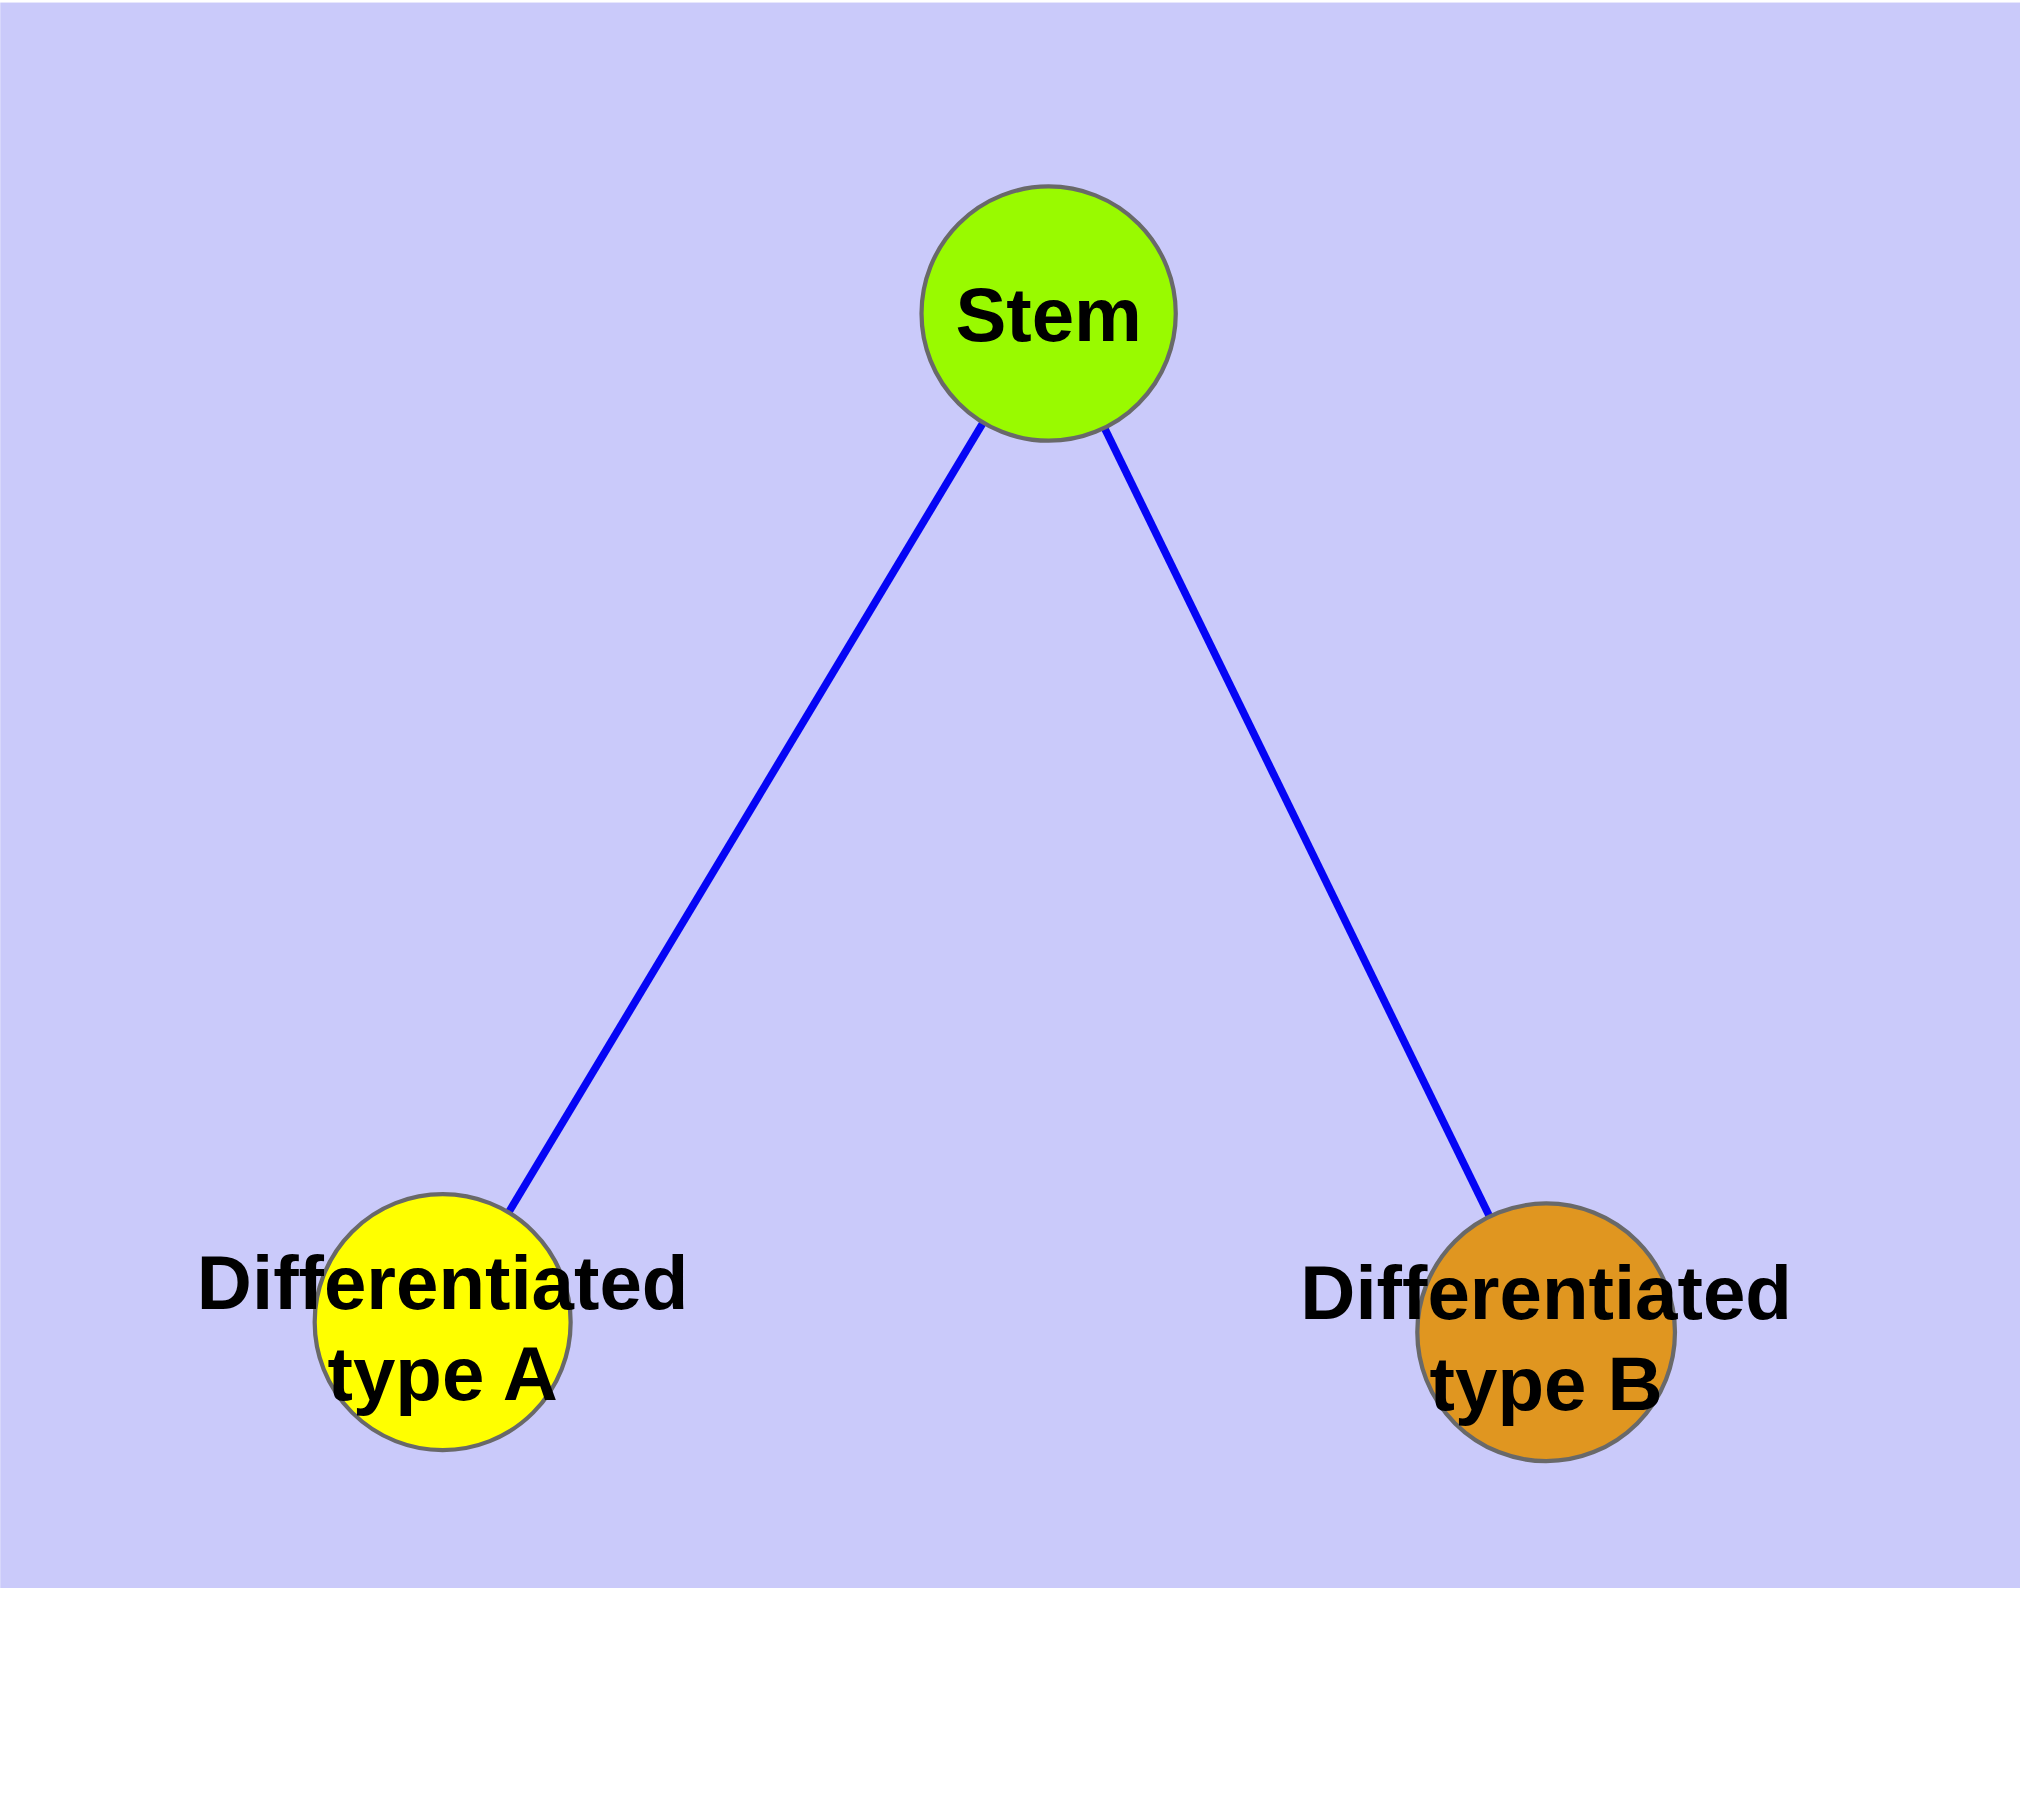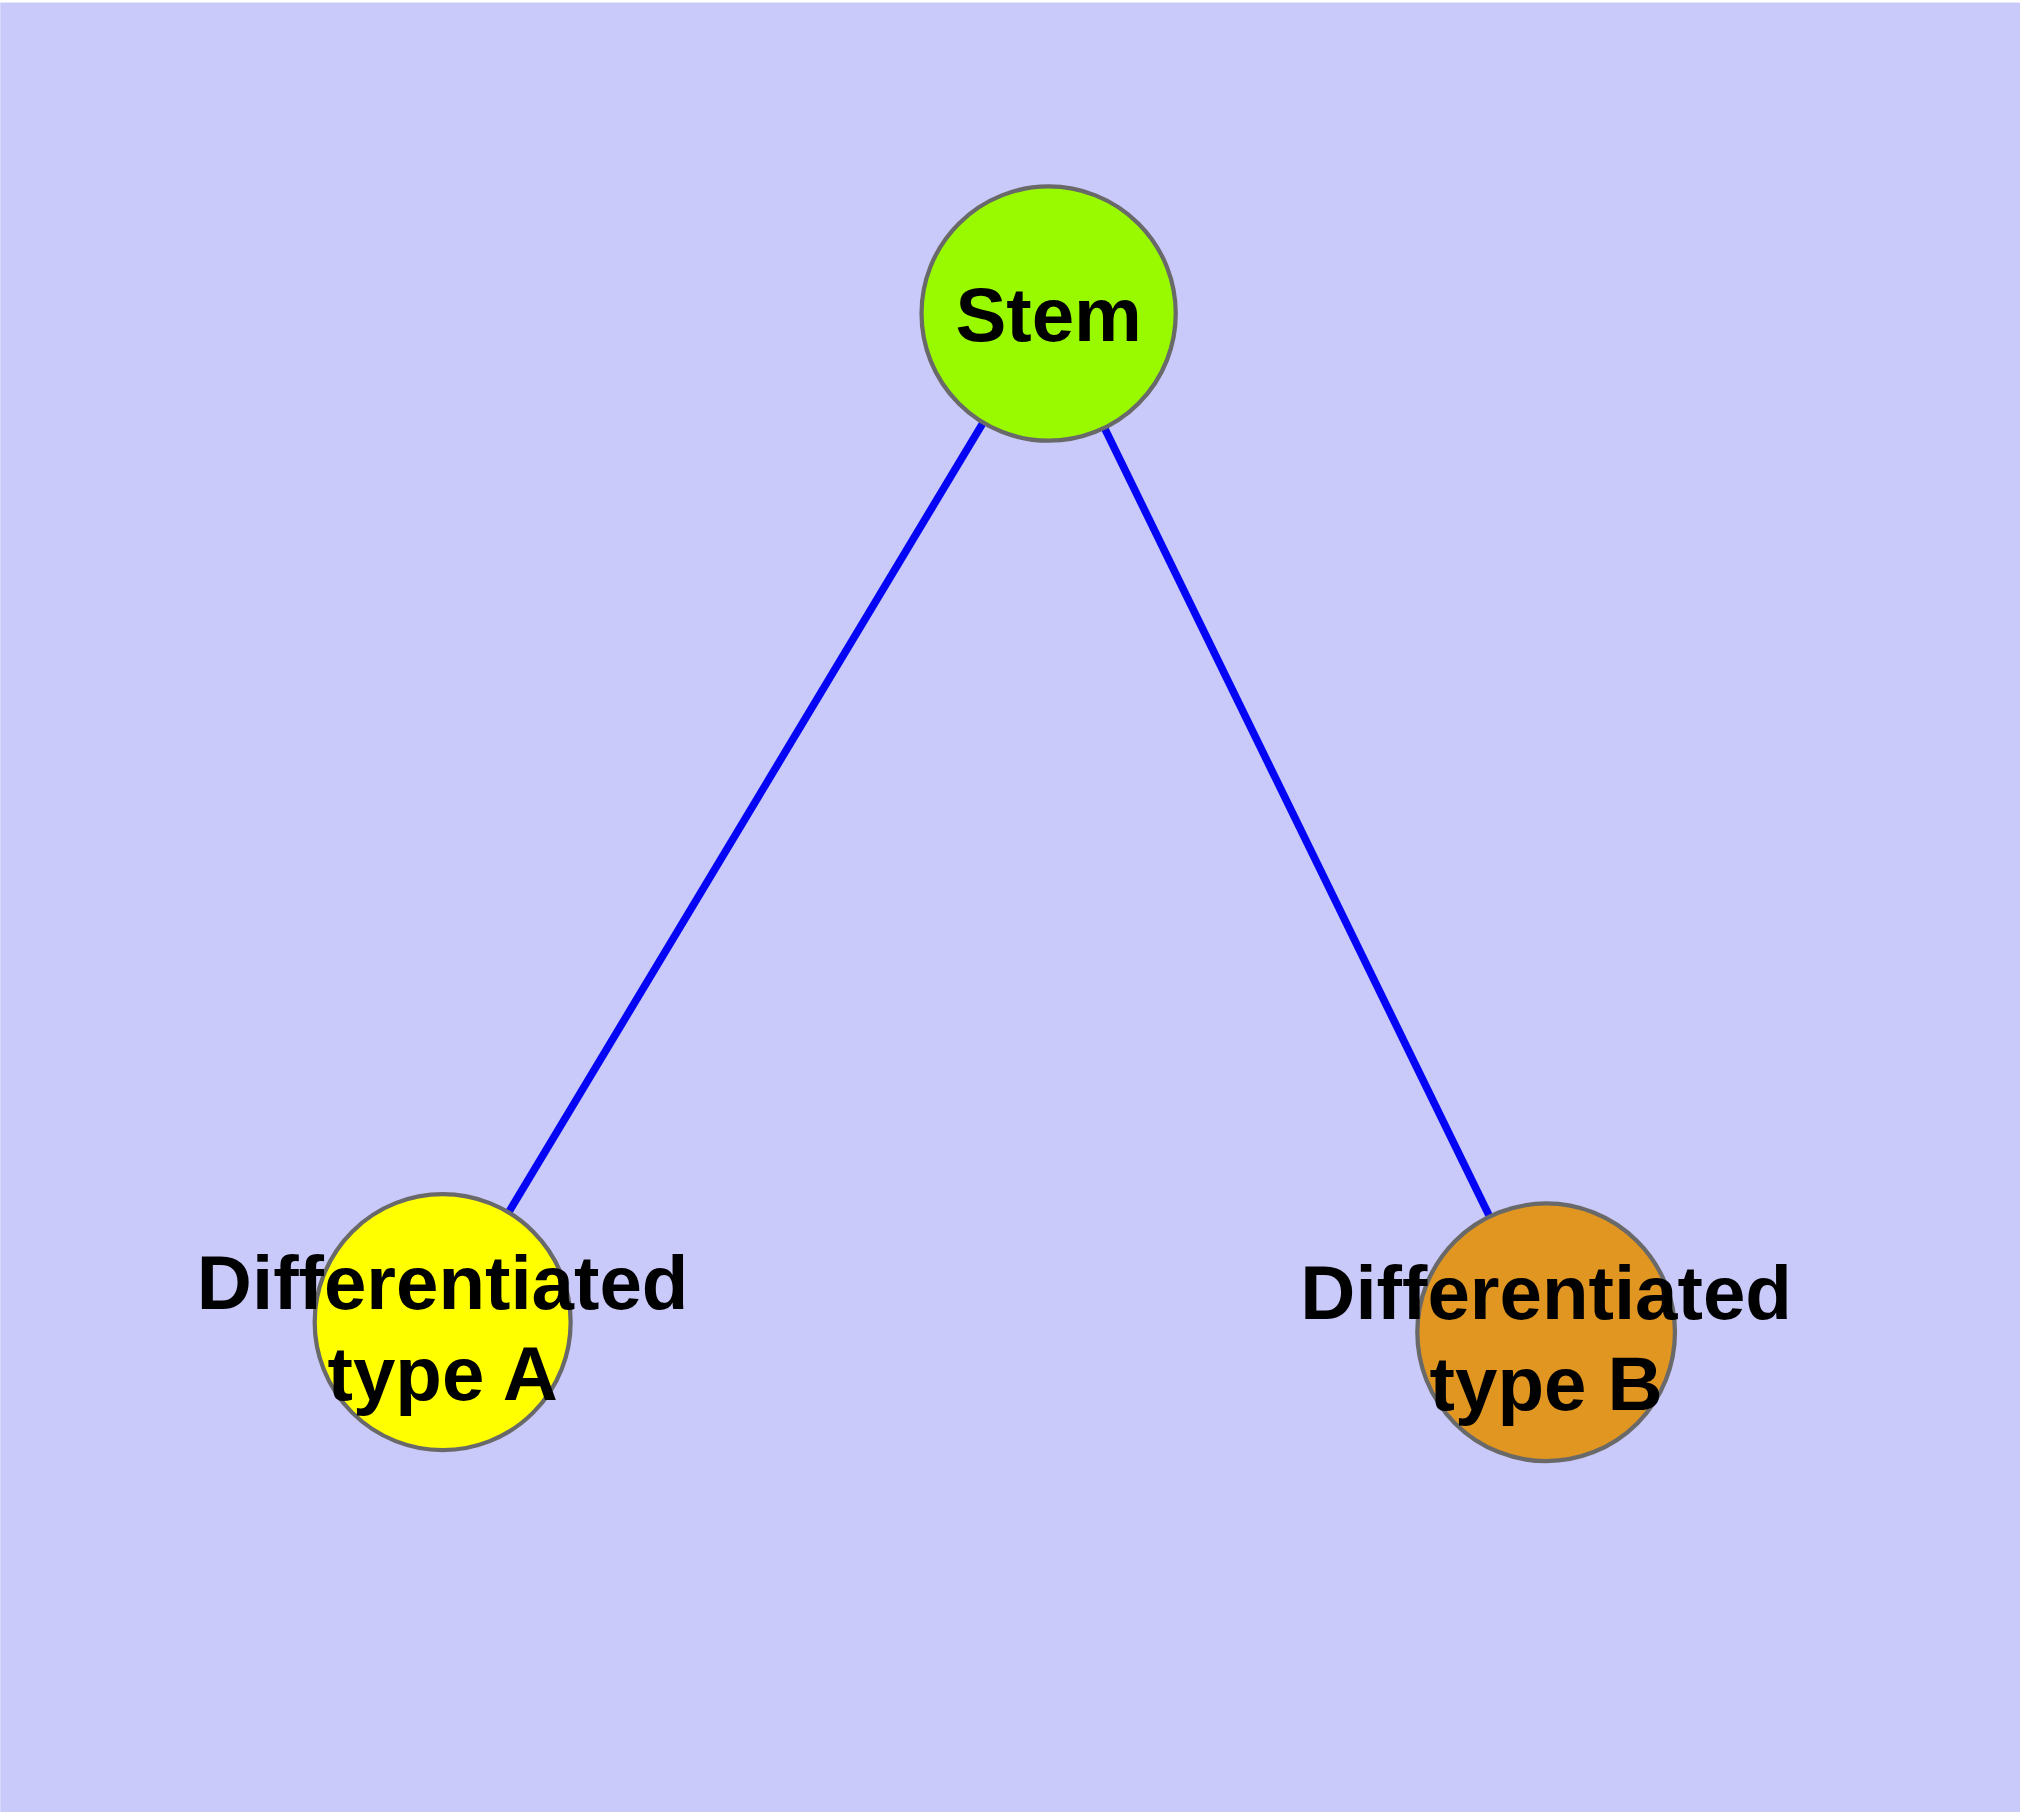--- a/index.html
+++ b/index.html
@@ -3,21 +3,21 @@
 <meta charset="utf-8">
 <style>
   html, body {
     margin: 0;
     padding: 0;
     background: #ffffff;
   }
   .stage {
     position: relative;
     width: 2021px;
-    height: 1812px;
+    height: 1588px;
     background: #ffffff; 
     overflow: hidden;
   }
   svg {
     display: block;
     position: absolute;
     left: 0;
     top: 0;
   }
   .node-label {

